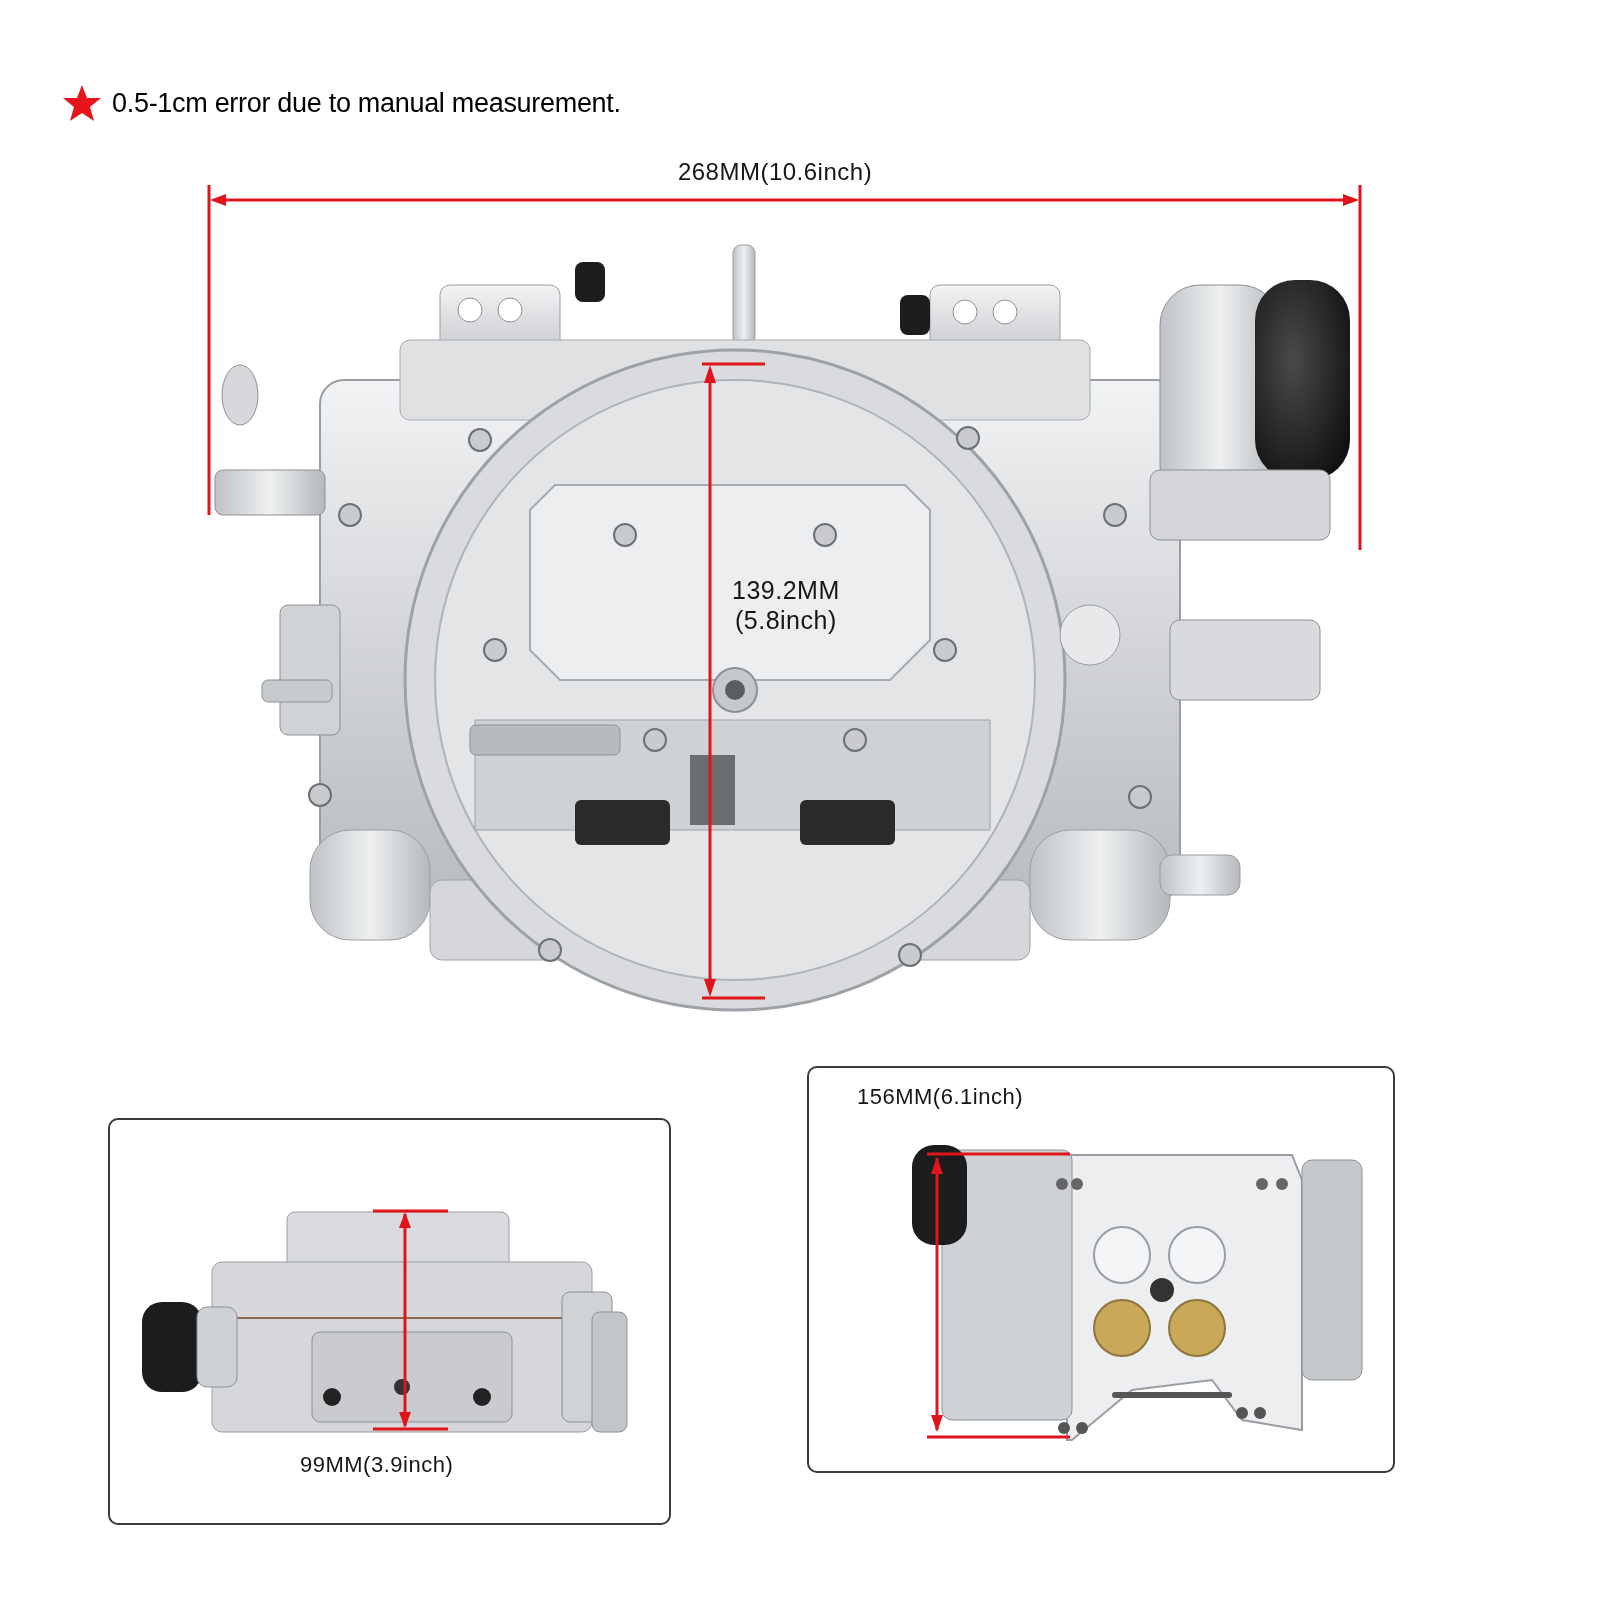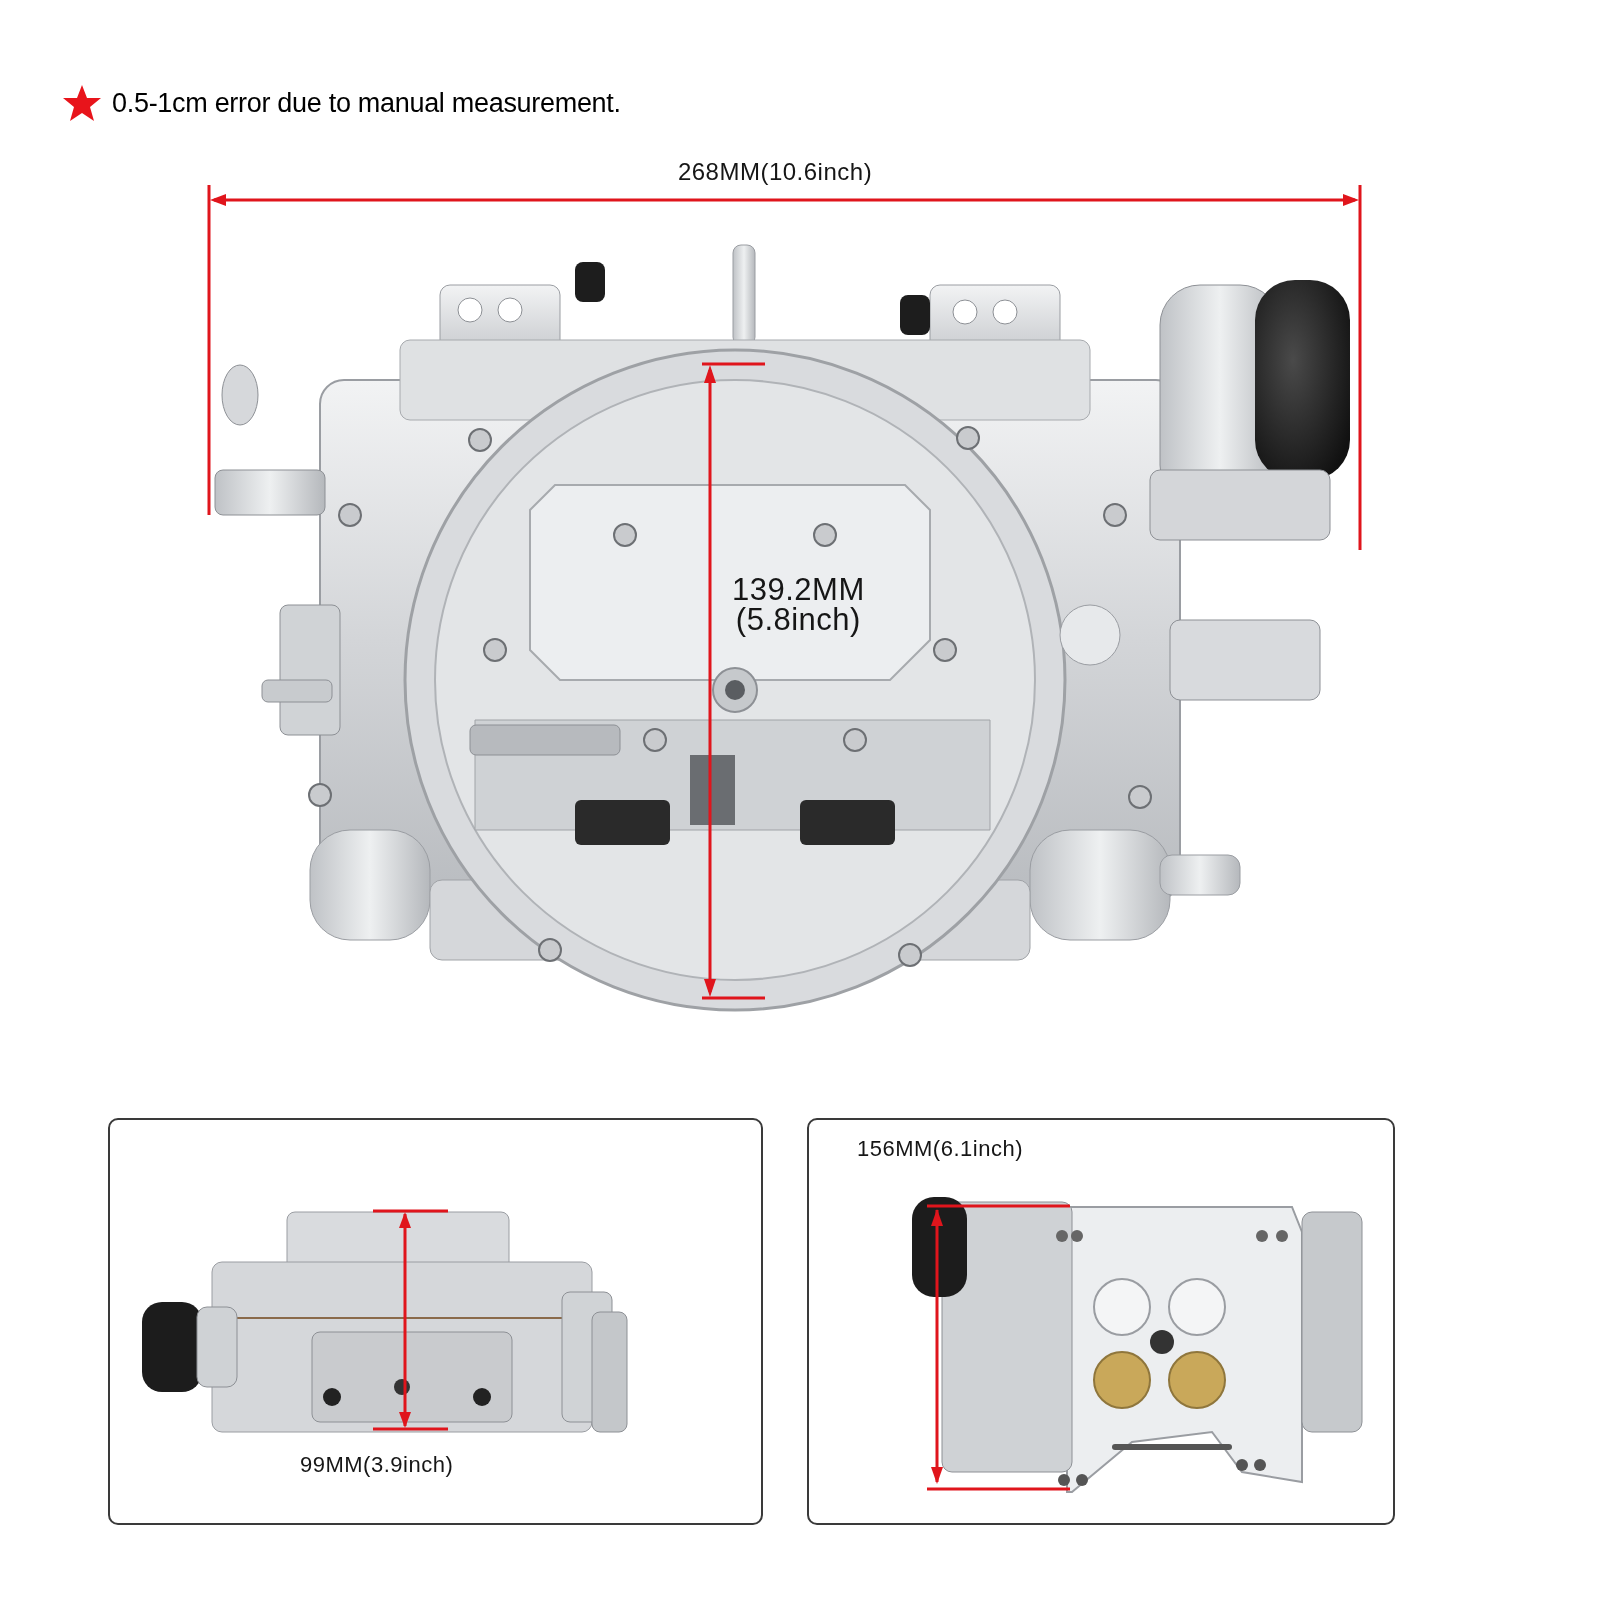--- a/index.html
+++ b/index.html
@@ -114,26 +114,26 @@
   <polygon points="1159,20 1143,14 1143,26" fill="#e0151c"></polygon>
 </svg>
 
 <svg class="abs" style="left:690px; top:355px;" width="90" height="650">
   <line x1="12" y1="9" x2="75" y2="9" stroke="#e0151c" stroke-width="3"></line>
   <line x1="12" y1="643" x2="75" y2="643" stroke="#e0151c" stroke-width="3"></line>
   <line x1="20" y1="15" x2="20" y2="637" stroke="#e0151c" stroke-width="3"></line>
   <polygon points="20,10 14,28 26,28" fill="#e0151c"></polygon>
   <polygon points="20,642 14,624 26,624" fill="#e0151c"></polygon>
 </svg>
-<div class="abs dim-label" style="left:732px; top:575px; font-size:31px; line-height:30px; text-align:center;">
+<div class="abs dim-label" style="left:732px; top:575px; font-size:25px; line-height:30px; text-align:center;">
   <div>139.2MM</div>
   <div>(5.8inch)</div>
 </div>
 
-<div class="abs inset-box" style="left:108px; top:1118px; width:655px; height:407px;">
+<div class="abs inset-box" style="left:108px; top:1118px; width:563px; height:407px;">
   <svg width="563" height="407" viewBox="108 1118 563 407">
     <rect x="285" y="1210" width="222" height="70" rx="8" fill="#d9dbde" stroke="#9a9da2"></rect>
     <rect x="210" y="1260" width="380" height="170" rx="10" fill="#d5d7da" stroke="#9a9da2"></rect>
     <line x1="215" y1="1316" x2="585" y2="1316" stroke="#8a6a4a" stroke-width="2"></line>
     <rect x="310" y="1330" width="200" height="90" rx="8" fill="#c9cbce" stroke="#8d9095"></rect>
     <circle cx="330" cy="1395" r="9" fill="#222"></circle>
     <circle cx="480" cy="1395" r="9" fill="#222"></circle>
     <circle cx="400" cy="1385" r="8" fill="#333"></circle>
     <rect x="140" y="1300" width="60" height="90" rx="20" fill="url(#none)" style="fill:#1c1c1c"></rect>
     <rect x="195" y="1305" width="40" height="80" rx="10" fill="#cfd2d5" stroke="#8d9095"></rect>
@@ -143,21 +143,21 @@
   <svg class="abs" style="left:258px; top:88px;" width="85" height="230">
     <line x1="5" y1="3" x2="80" y2="3" stroke="#e0151c" stroke-width="3"></line>
     <line x1="5" y1="221" x2="80" y2="221" stroke="#e0151c" stroke-width="3"></line>
     <line x1="37" y1="6" x2="37" y2="218" stroke="#e0151c" stroke-width="3"></line>
     <polygon points="37,4 31,20 43,20" fill="#e0151c"></polygon>
     <polygon points="37,220 31,204 43,204" fill="#e0151c"></polygon>
   </svg>
   <div class="abs dim-label" style="left:190px; top:332px; font-size:22px;">99MM(3.9inch)</div>
 </div>
 
-<div class="abs inset-box" style="left:807px; top:1118px; width:588px; height:407px;">
+<div class="abs inset-box" style="left:807px; top:1066px; width:588px; height:407px;">
   <svg width="588" height="407" viewBox="807 1118 588 407">
     <path d="M1065,1205 L1290,1205 L1300,1230 L1300,1480 L1240,1470 L1210,1430 L1130,1440 L1070,1490 L1065,1490 Z" fill="#eceef0" stroke="#9a9da2" stroke-width="2"></path>
     <rect x="940" y="1200" width="130" height="270" rx="10" fill="#cfd2d5" stroke="#8d9095"></rect>
     <rect x="910" y="1195" width="55" height="100" rx="22" fill="#1c1c1c"></rect>
     <rect x="1300" y="1210" width="60" height="220" rx="10" fill="#c6c9cc" stroke="#8d9095"></rect>
     <circle cx="1120" cy="1305" r="28" fill="#f4f5f6" stroke="#9a9da2" stroke-width="2"></circle>
     <circle cx="1195" cy="1305" r="28" fill="#f4f5f6" stroke="#9a9da2" stroke-width="2"></circle>
     <circle cx="1120" cy="1378" r="28" fill="#c9a85a" stroke="#8f763c" stroke-width="2"></circle>
     <circle cx="1195" cy="1378" r="28" fill="#c9a85a" stroke="#8f763c" stroke-width="2"></circle>
     <circle cx="1160" cy="1340" r="12" fill="#333"></circle>

